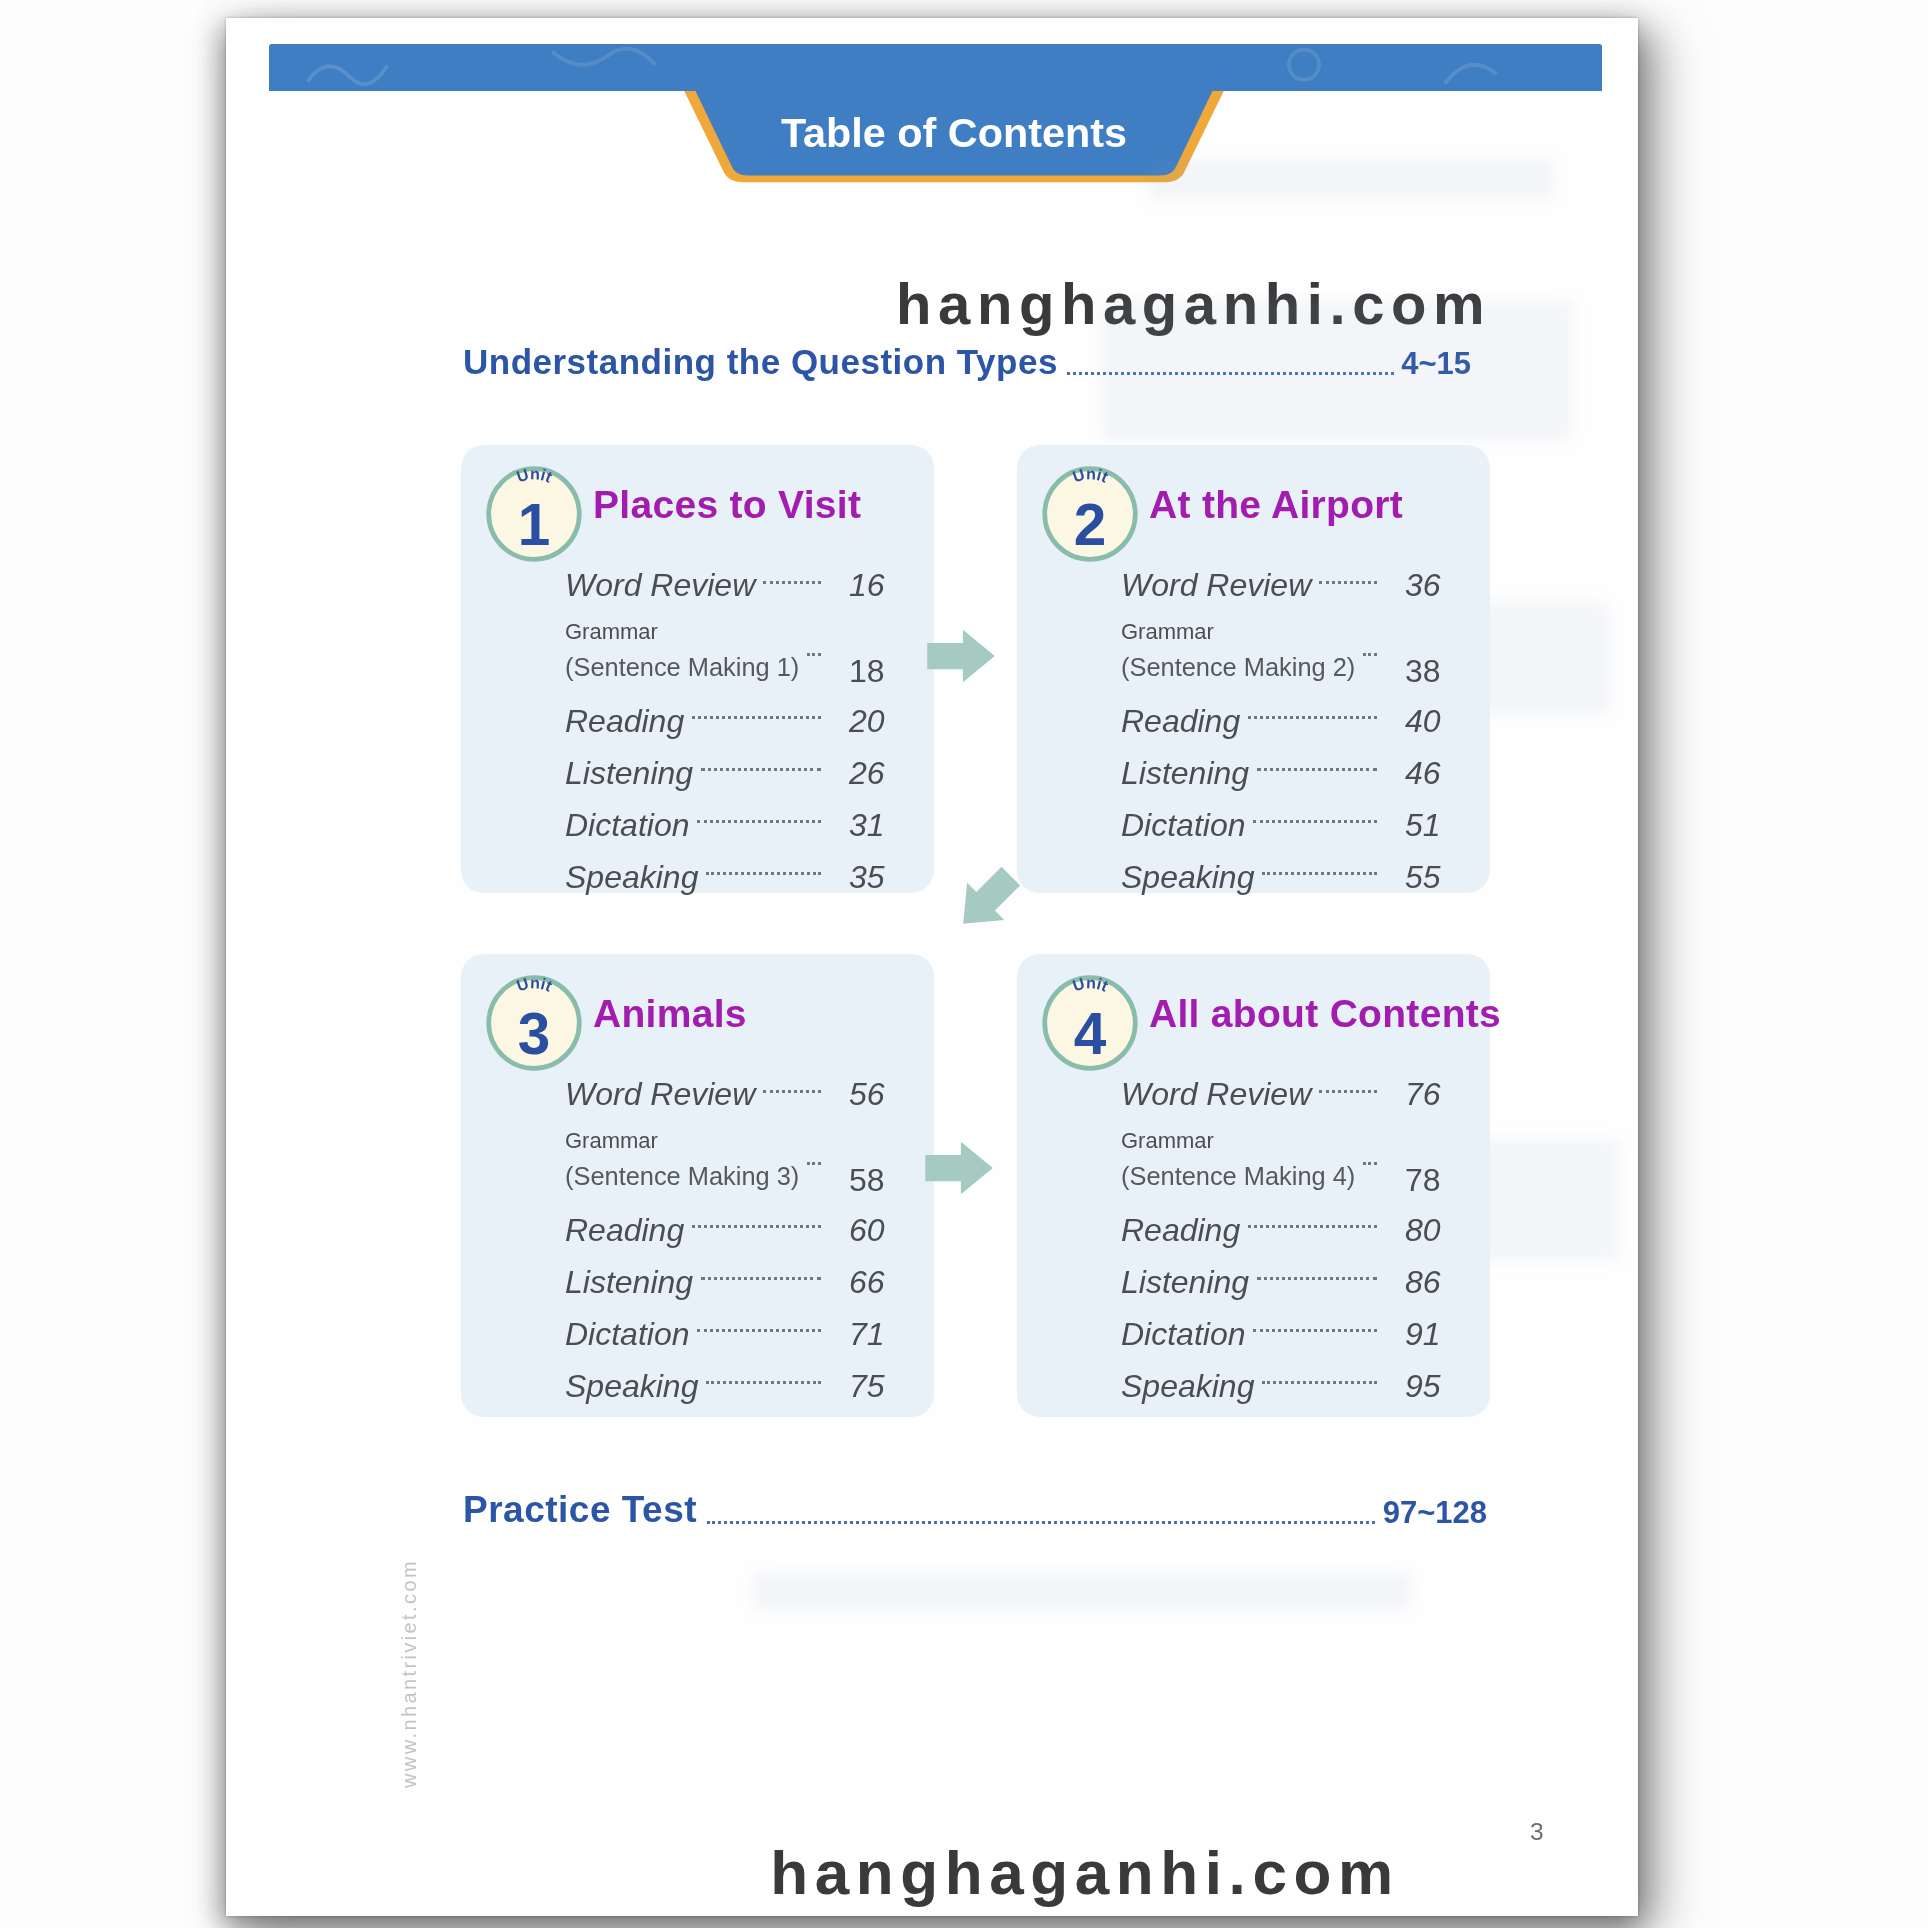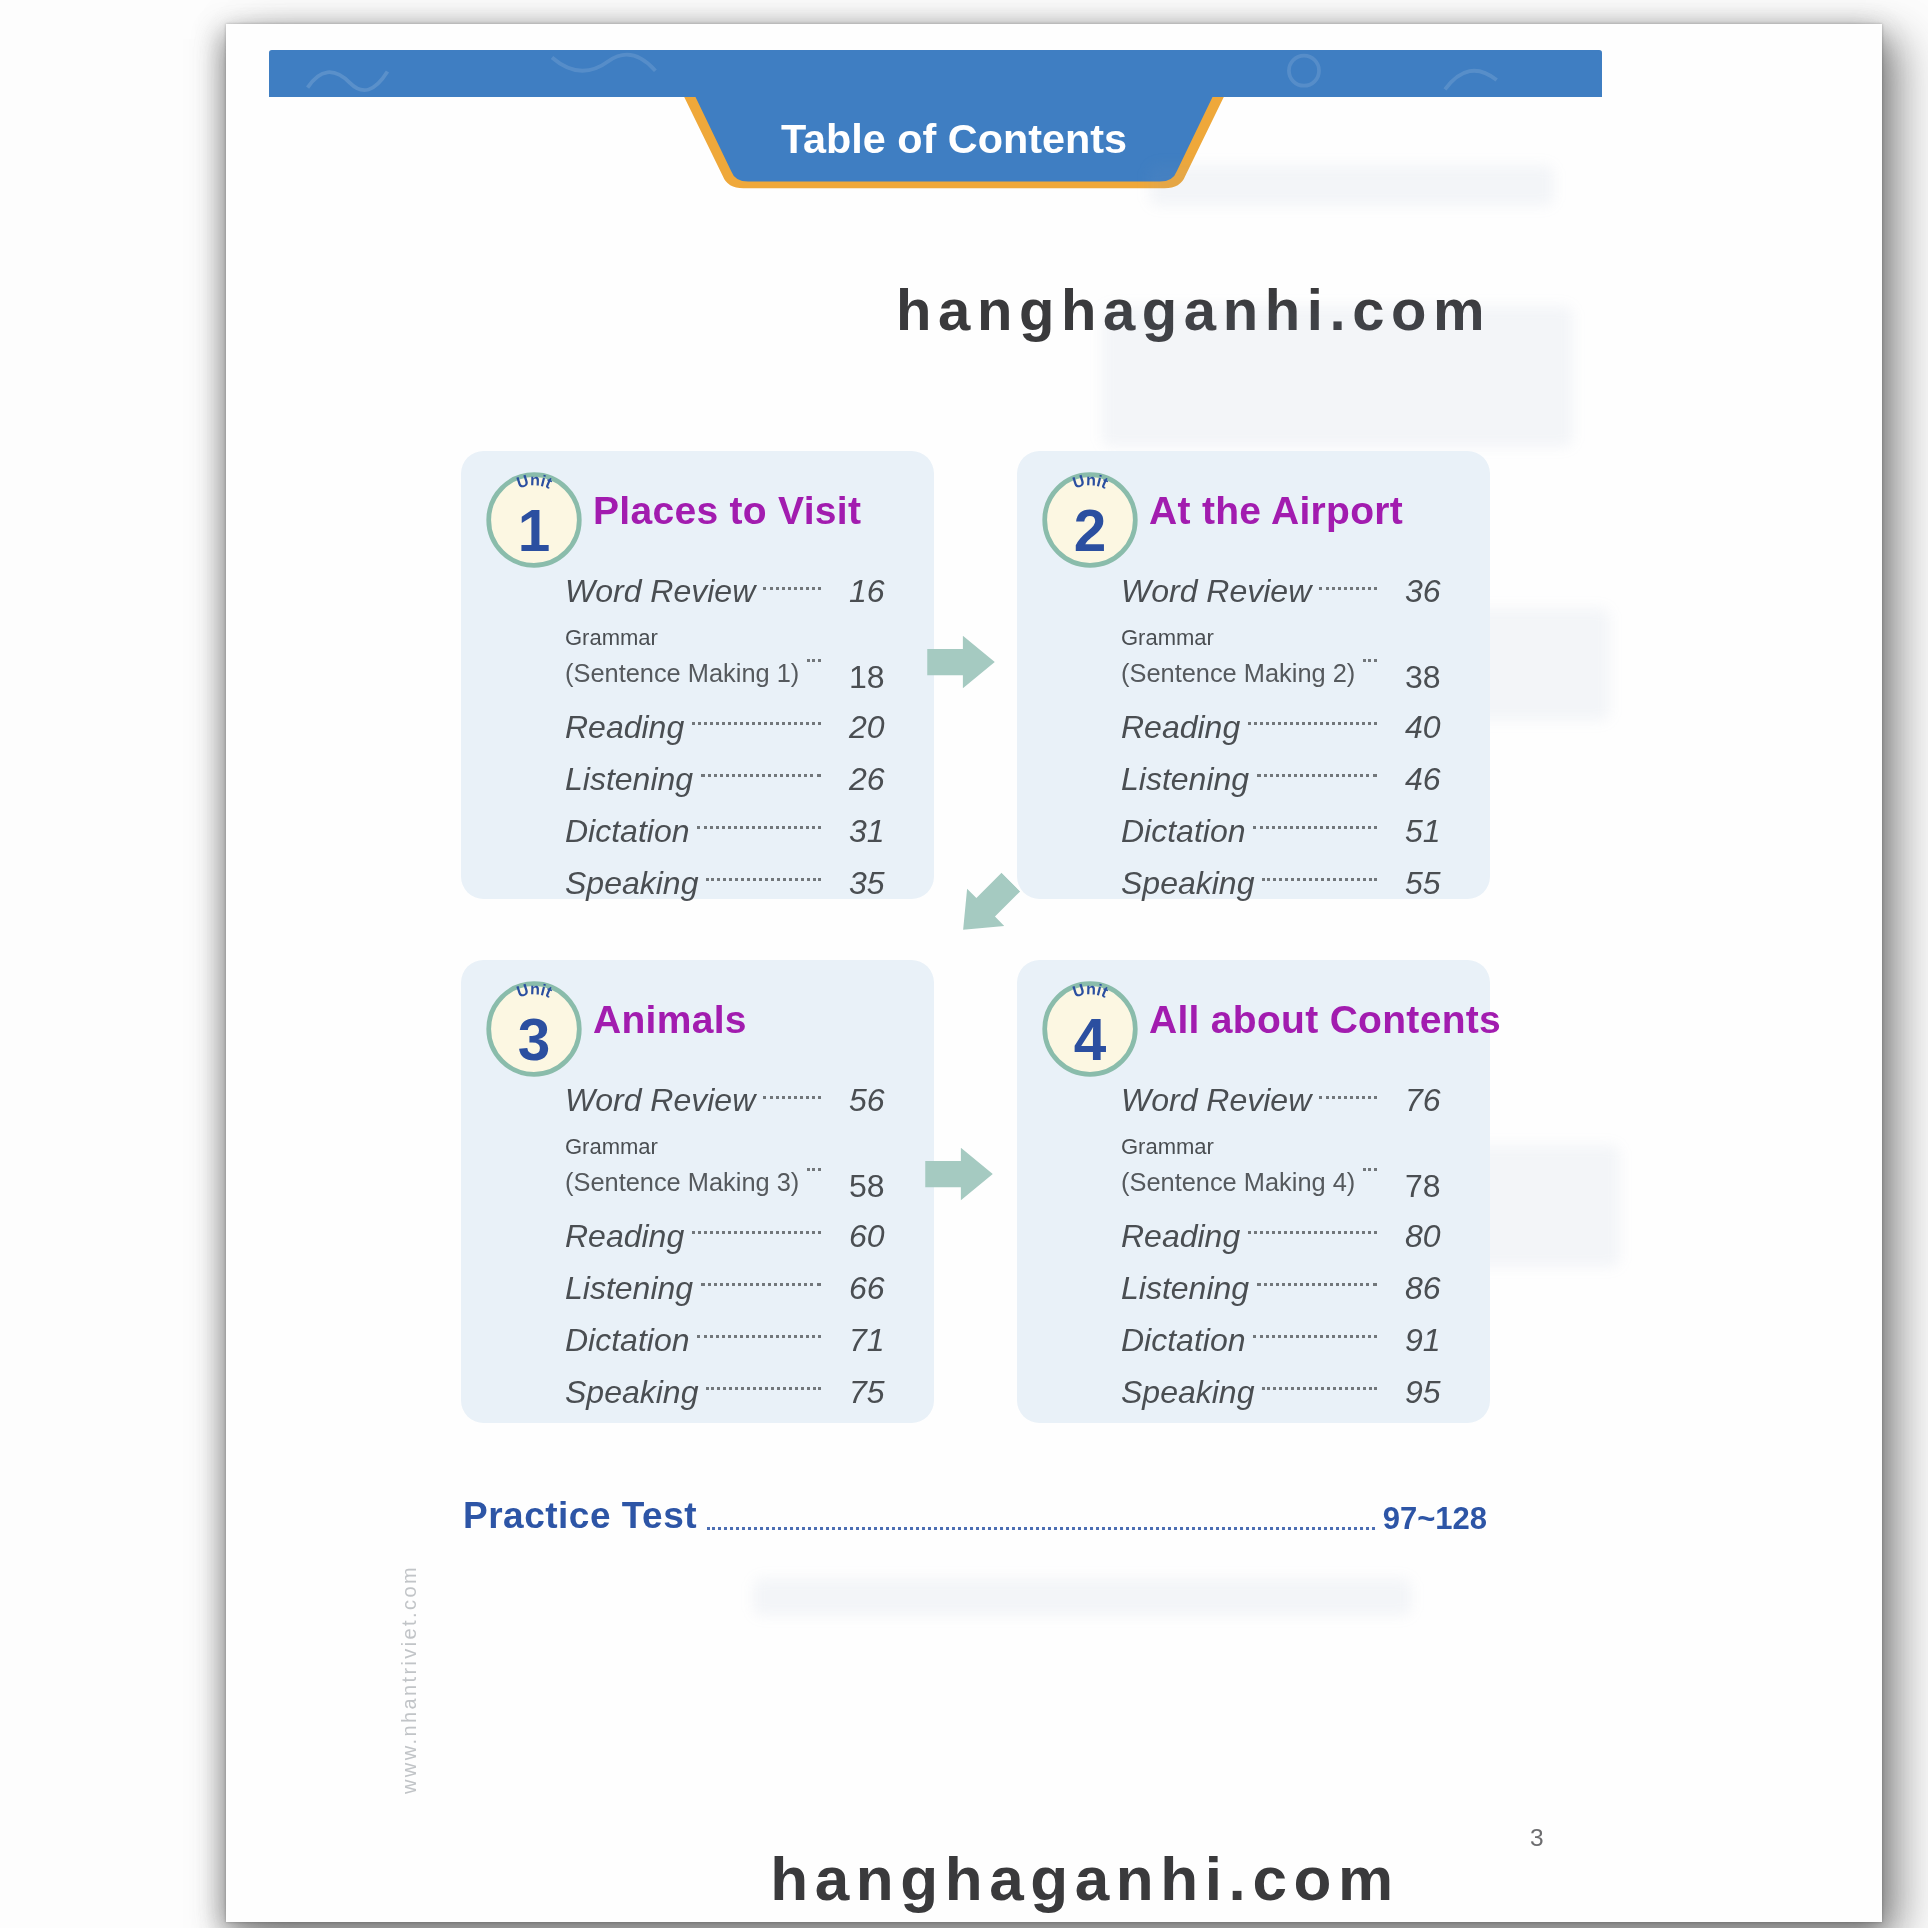--- a/index.html
+++ b/index.html
@@ -1,18 +1,18 @@
 <!DOCTYPE html>
 <html style="font-size:15px"><head>
 <meta charset="utf-8">
 <style>
   html,body{margin:0;padding:0;background:#fdfdfd;font-family:"Liberation Sans",sans-serif;}
   .canvas{position:relative;width:1928px;height:1928px;background:#fdfdfd;overflow:hidden;}
   .page{
-    position:absolute;left:226px;top:24px;width:1656px;height:1898px;background:#fefefe;
+    position:absolute;left:226px;top:18px;width:1412px;height:1898px;background:#fefefe;
     box-shadow:0 0 2.8px rgba(0,0,0,.25), 21px 15px 43px rgba(90,90,90,.55), -7.5px 5.6px 24.5px rgba(120,120,120,.35), 0 13px 28px rgba(60,60,60,.45);
   }
   
   .band{position:absolute;left:43px;top:26px;width:1333px;height:47px;background:#3f7ec2;border-radius:2.8px 2.8px 0 0;overflow:hidden;}
   .band svg{position:absolute;left:0;top:0;}
   .trapezoid{position:absolute;left:456px;top:73px;width:544px;height:94px;}
   .trapezoid text{font-family:"Liberation Sans",sans-serif;}
   
   .toc-line{position:absolute;display:flex;align-items:flex-end;}
   .toc-main{left:237px;top:324px;width:1008px;}
@@ -73,20 +73,25 @@
     </div>
 
     <svg class="trapezoid" viewBox="0 0 578 100">
       <path d="M2,0 H576 L535,84 Q530,97 513,97 H65 Q48,97 43,84 Z" fill="#efa83a"></path>
       <path d="M14,0 H564 L526,79 Q522,90 508,90 H70 Q56,90 52,79 Z" fill="#3f7ec2"></path>
       <text x="289" y="60" text-anchor="middle" font-size="44" font-weight="bold" fill="#ffffff">Table of Contents</text>
     </svg>
 
     <div class="wm wm-top">hanghaganhi.com</div>
 
+    <div class="toc-line toc-main">
+      <span class="t-label">Understanding the Question Types</span>
+      <span class="dots-b"></span>
+      <span class="t-pages">4~15</span>
+    </div>
 
     <div class="ghost" style="left:923px;top:141px;width:405px;height:41px;"></div>
     <div class="ghost" style="left:876px;top:282px;width:471px;height:141px;"></div>
     <div class="ghost" style="left:829px;top:480px;width:282px;height:207px;"></div>
     <div class="ghost" style="left:1111px;top:584px;width:273px;height:113px;"></div>
     <div class="ghost" style="left:301px;top:1121px;width:160px;height:122px;"></div>
     <div class="ghost" style="left:1083px;top:1121px;width:311px;height:122px;"></div>
     <div class="ghost" style="left:527px;top:1554px;width:659px;height:38px;"></div>
 
     <section class="unit-box row1 col1">

